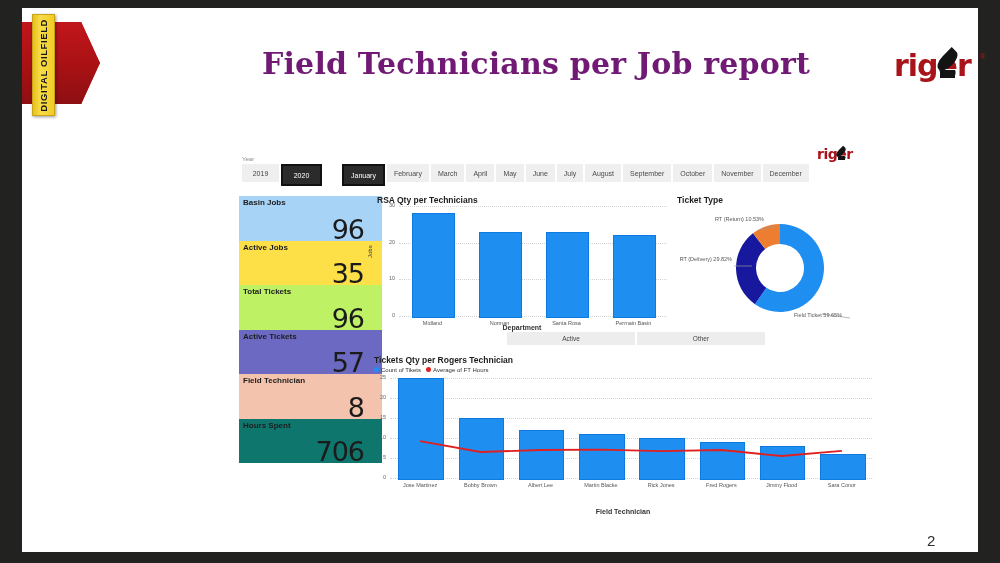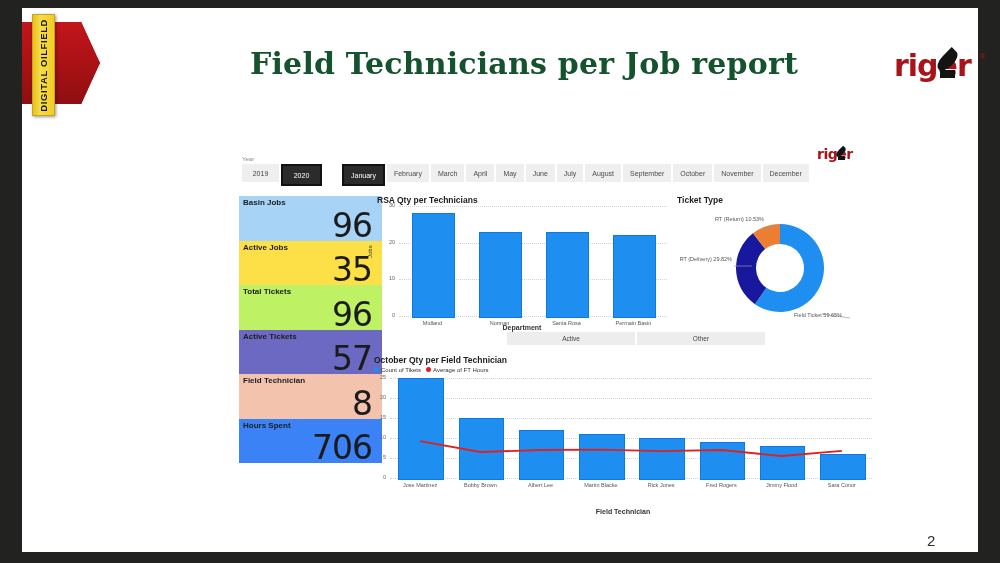--- a/index.html
+++ b/index.html
@@ -36,23 +36,23 @@
   }
   .ribbon .tab span{
     writing-mode:vertical-rl;transform:rotate(180deg);
     font-size:9.5px;font-weight:bold;letter-spacing:.6px;color:#18181a;
     white-space:nowrap;
   }
 
   
   .title{
     position:absolute;left:228px;top:38px;width:560px;
-    text-align:left;
+    text-align:right;
     font-family:"DejaVu Serif",serif;
-    font-size:30px;font-weight:bold;color:#14532d;letter-spacing:.2px;
+    font-size:30px;font-weight:bold;color:#701a75;letter-spacing:.2px;
   }
   .logo-main{position:absolute;left:872px;top:40px;width:100px;height:38px;}
   .logo-main .word{
     position:absolute;left:0;top:0;
     font-size:30px;font-weight:bold;color:#a9141a;
     letter-spacing:-1px;font-family:"DejaVu Sans",sans-serif;
   }
   .logo-main .drop{
     position:absolute;left:47px;top:0px;width:13px;height:25px;
     background:#141414;
@@ -95,22 +95,22 @@
     height:18px;display:flex;align-items:center;justify-content:center;
     font-size:7px;color:#4a4a4a;background:#efefef;padding:0 7px;white-space:nowrap;
   }
   .month-btn.sel{background:#2b2b2b;color:#fff;border:2px solid #111;}
 
   
   .kpis{position:absolute;left:22px;top:68px;width:143px;}
   .kpi{position:relative;height:44.5px;}
   .kpi .k-label{position:absolute;left:4px;top:2px;font-size:8px;font-weight:bold;color:#1d1d1d;}
   .kpi .k-val{
-    position:absolute;right:10px;bottom:-4px;
-    font-size:33px;font-weight:normal;color:#1b1b1b;
+    position:absolute;right:18px;bottom:-4px;
+    font-size:27px;font-weight:normal;color:#1b1b1b;
     font-family:"DejaVu Sans",sans-serif;letter-spacing:-1px;text-align:center;
   }
   .kpi.k0{background:#a7d3f7;} .kpi.k1{background:#64b5f5;}
   .kpi.k2{background:#aaa9d8;} .kpi.k3{background:#6b69c2;}
   .kpi.k4{background:#f3c3ad;} .kpi.k5{background:#f0e693;}
   .kpi.k6{background:#dfc733;}
 
   
   .ch-title{position:absolute;font-size:8.5px;font-weight:bold;color:#1d1d1d;}
   .axis-title{position:absolute;font-size:7px;font-weight:bold;color:#333;}
@@ -203,21 +203,21 @@
           <div class="k-val">96</div>
         </div>
         <div class="kpi k3" style="background: rgb(107, 105, 194);">
           <div class="k-label">Active Tickets</div>
           <div class="k-val">57</div>
         </div>
         <div class="kpi k4" style="background: rgb(243, 195, 173);">
           <div class="k-label">Field Technician</div>
           <div class="k-val">8</div>
         </div>
-        <div class="kpi k5" style="background: #3b82f6;">
+        <div class="kpi k5" style="background: #0f766e;">
           <div class="k-label">Hours Spent</div>
           <div class="k-val">706</div>
         </div>
       </div>
 
     <div class="ch-title" style="left:160px;top:67px;">RSA Qty per Technicians</div>
     <div id="chart1" style="position:absolute;left:160px;top:78px;width:290px;height:128px;">
         <div class="gridline" style="left: 22px; top: 110px; width: 268px;"></div>
         <div class="tick" style="left: 0px; top: 106px; width: 18px; text-align: right;">0</div>
         <div class="gridline" style="left: 22px; top: 73.3333px; width: 268px;"></div>
@@ -246,21 +246,21 @@
           <line x1="150" y1="108" x2="178" y2="112" stroke="#9a9a9a" stroke-width=".7"></line>
           <line x1="62" y1="60" x2="80" y2="60" stroke="#9a9a9a" stroke-width=".7"></line>
           <line x1="88" y1="24" x2="104" y2="20" stroke="#9a9a9a" stroke-width=".7"></line>
         </svg><div class="donut-lbl" style="left: 122px; top: 106px; width: 80px; text-align: left;">Field Ticket 59.65%</div><div class="donut-lbl" style="left: 6px; top: 50px; width: 54px; text-align: right;">RT (Delivery) 29.82%</div><div class="donut-lbl" style="left: 20px; top: 10px; width: 72px; text-align: right;">RT (Return) 10.53%</div></div>
 
     <div class="filtbar" id="filter-bar">
         <div class="filt">Active</div>
         <div class="filt">Other</div>
       </div>
 
-    <div class="ch-title" style="left:157px;top:227px;">October Qty per Field Technician</div>
+    <div class="ch-title" style="left:157px;top:227px;">Tickets Qty per Rogers Technician</div>
     <div class="legend">
       <span><i class="dotb"></i><b style="font-weight:normal">Count of Tikets</b></span>
       <span><i class="dotr"></i><b style="font-weight:normal">Average of FT Hours</b></span>
     </div>
     <div id="chart3" style="position:absolute;left:157px;top:250px;width:498px;height:118px;">
         <div class="gridline" style="left: 16px; top: 100px; width: 482px;"></div>
         <div class="tick" style="left: 0px; top: 96px; width: 12px; text-align: right;">0</div>
         <div class="gridline" style="left: 16px; top: 80px; width: 482px;"></div>
         <div class="tick" style="left: 0px; top: 76px; width: 12px; text-align: right;">5</div>
         <div class="gridline" style="left: 16px; top: 60px; width: 482px;"></div>

